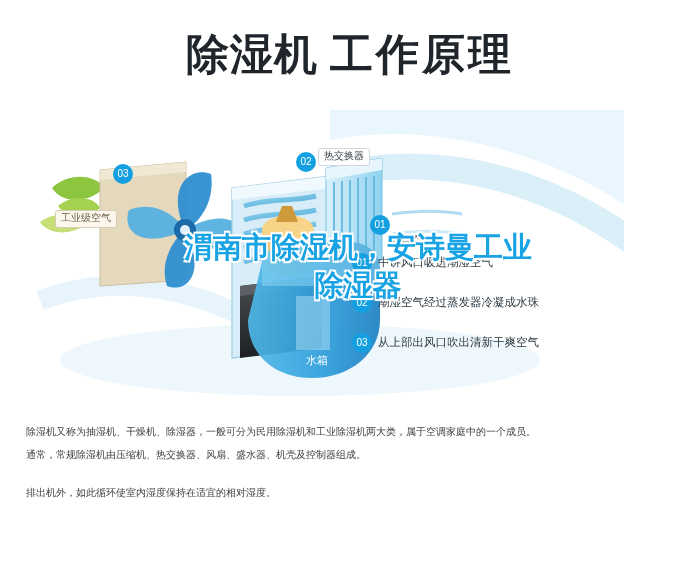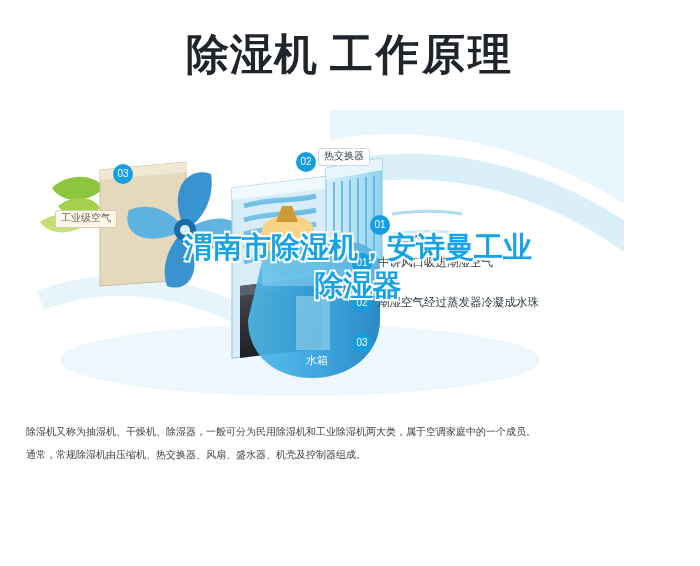--- a/index.html
+++ b/index.html
@@ -266,27 +266,29 @@
     <div class="badge c2">02</div>
     <div class="badge c3">03</div>
 
     <div class="chip heat">热交换器</div>
     <div class="chip dry">工业级空气</div>
     <div class="chip wet">潮湿空气</div>
     <div class="chip tank">水箱</div>
 
     <div class="callout l1">中讲风口吸进潮湿空气</div>
     <div class="callout l2">潮湿空气经过蒸发器冷凝成水珠</div>
+    <div class="callout l3">从上部出风口吹出清新干爽空气</div>
   </div>
 
   <div class="watermark">
     <div>渭南市除湿机，安诗曼工业</div>
     <div>除湿器</div>
   </div>
 
   <div class="body-text p1">
     <p>除湿机又称为抽湿机、干燥机、除湿器，一般可分为民用除湿机和工业除湿机两大类，属于空调家庭中的一个成员。</p>
     <p>通常，常规除湿机由压缩机、热交换器、风扇、盛水器、机壳及控制器组成。</p>
   </div>
   <div class="body-text p2">
+    <p>排出机外，如此循环使室内湿度保持在适宜的相对湿度。</p>
   </div>
 
 </div>
 
 </body></html>

